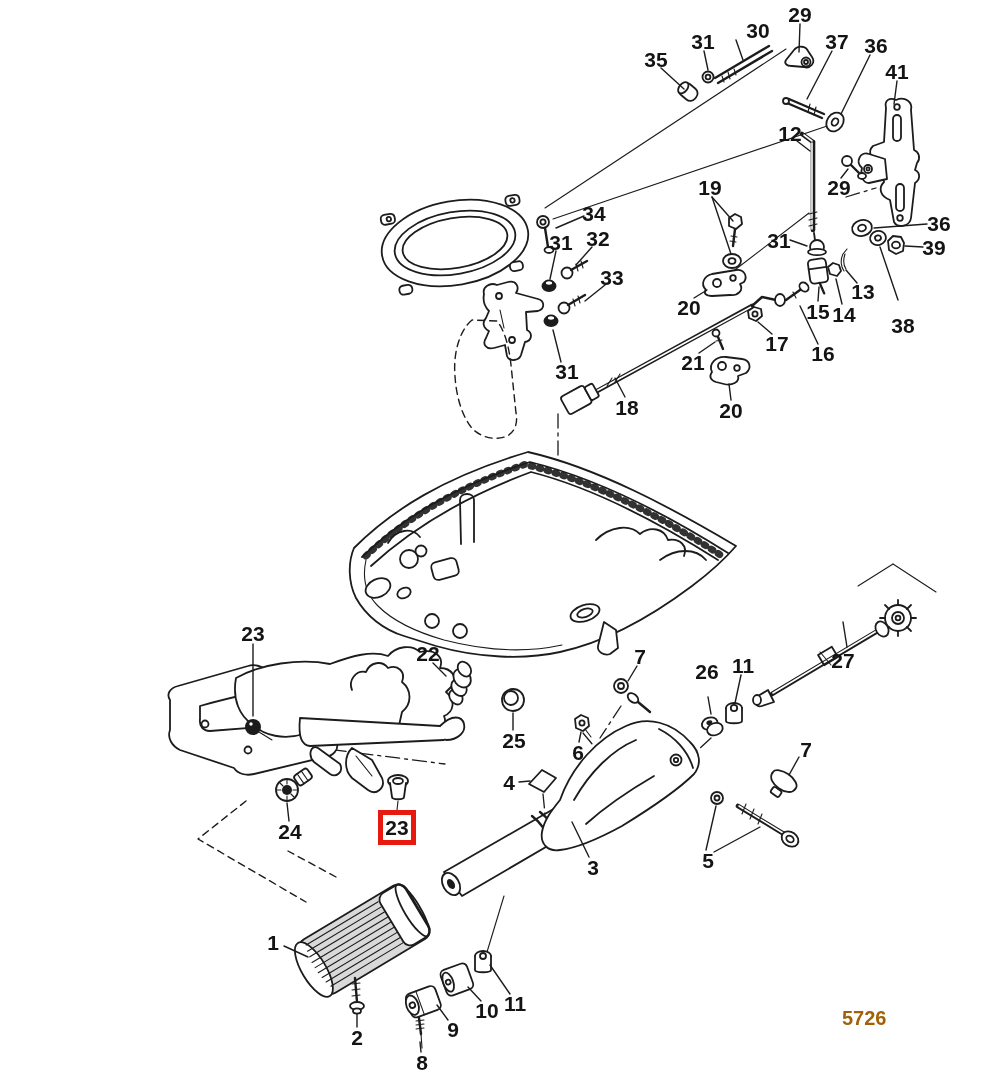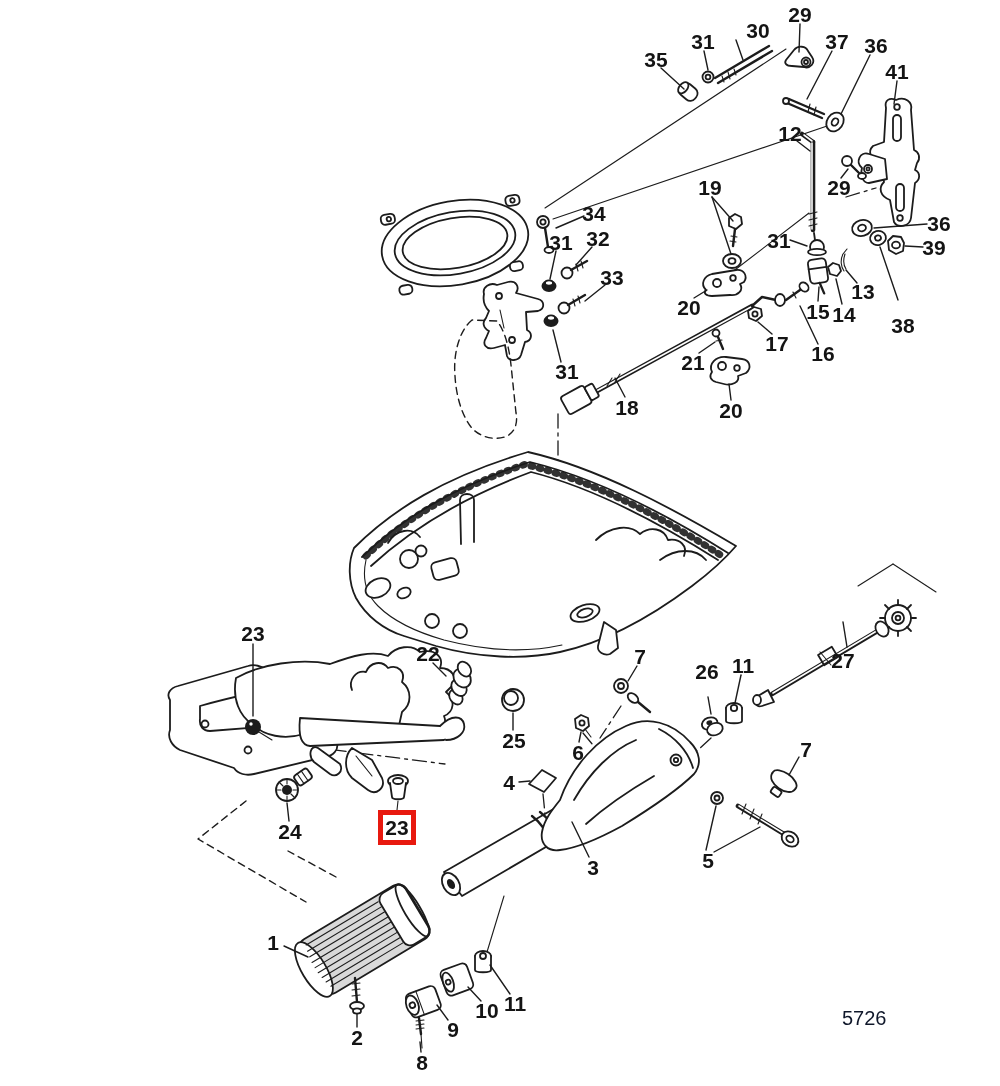--- a/index.html
+++ b/index.html
@@ -14,21 +14,21 @@
   #art .thin{stroke-width:1.1;}
   #art .mid{stroke-width:2.4;}
   #art .tube{stroke-width:4.6;}
   #art .tubein{stroke:#ffffff;stroke-width:1.6;}
   #art .dash{stroke-dasharray:7 5;stroke-width:1.4;}
   #art .dashdot{stroke-dasharray:14 5 3 5;stroke-width:1.3;}
   #art .hatch{stroke-width:7;stroke-dasharray:1.8 6.5;opacity:.9;}
   #art .lead{stroke-width:1.4;}
   .callout{position:absolute;transform:translate(-50%,-50%);font-weight:bold;font-size:21px;
            color:#141414;white-space:nowrap;line-height:1;}
-  #fig-number{position:absolute;left:842px;top:1007px;font-weight:normal;font-size:20px;color:#0f172a;}
+  #fig-number{position:absolute;left:842px;top:1007px;font-weight:bold;font-size:20px;color:#a16207;}
   #highlight-box{position:absolute;box-sizing:border-box;border:5px solid #e8190f;background:#ffffff;
                  display:flex;align-items:center;justify-content:center;
                  font-weight:bold;font-size:21px;color:#141414;}
 </style>
 </head>
 <body>
 
 <div id="stage">
 
   <svg id="art" width="1000" height="1086" viewBox="0 0 1000 1086">

